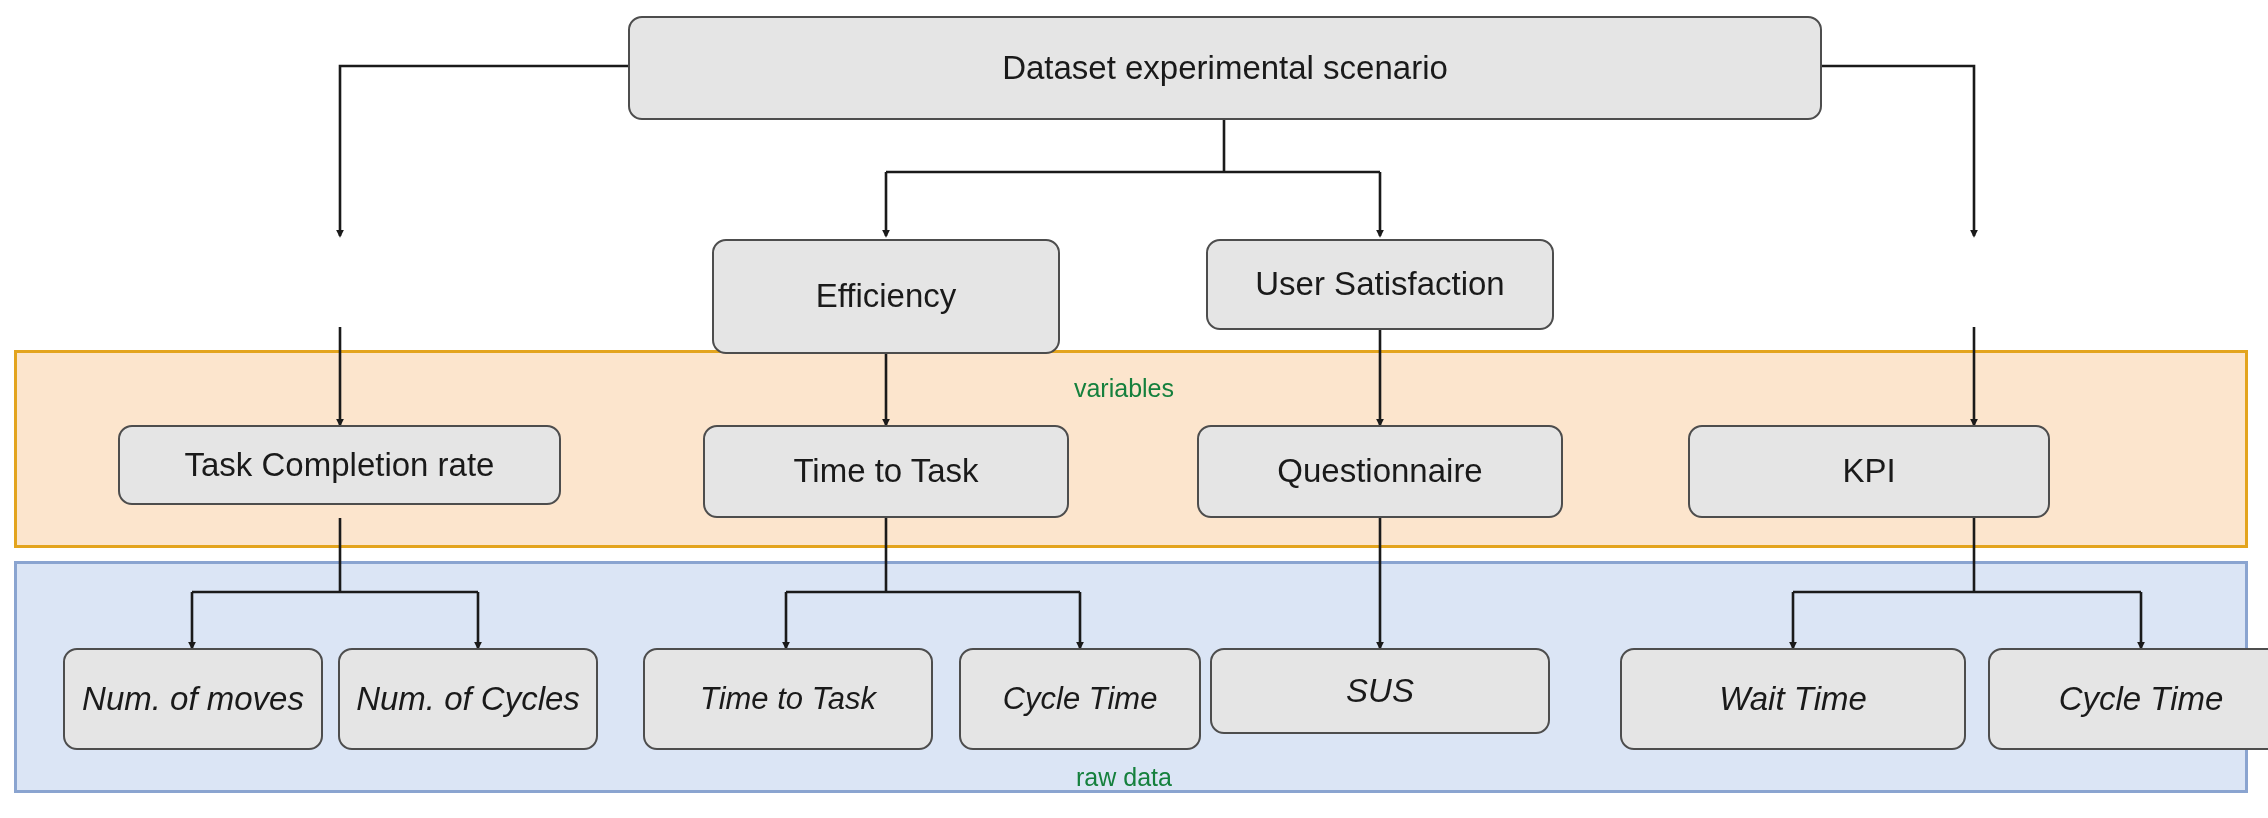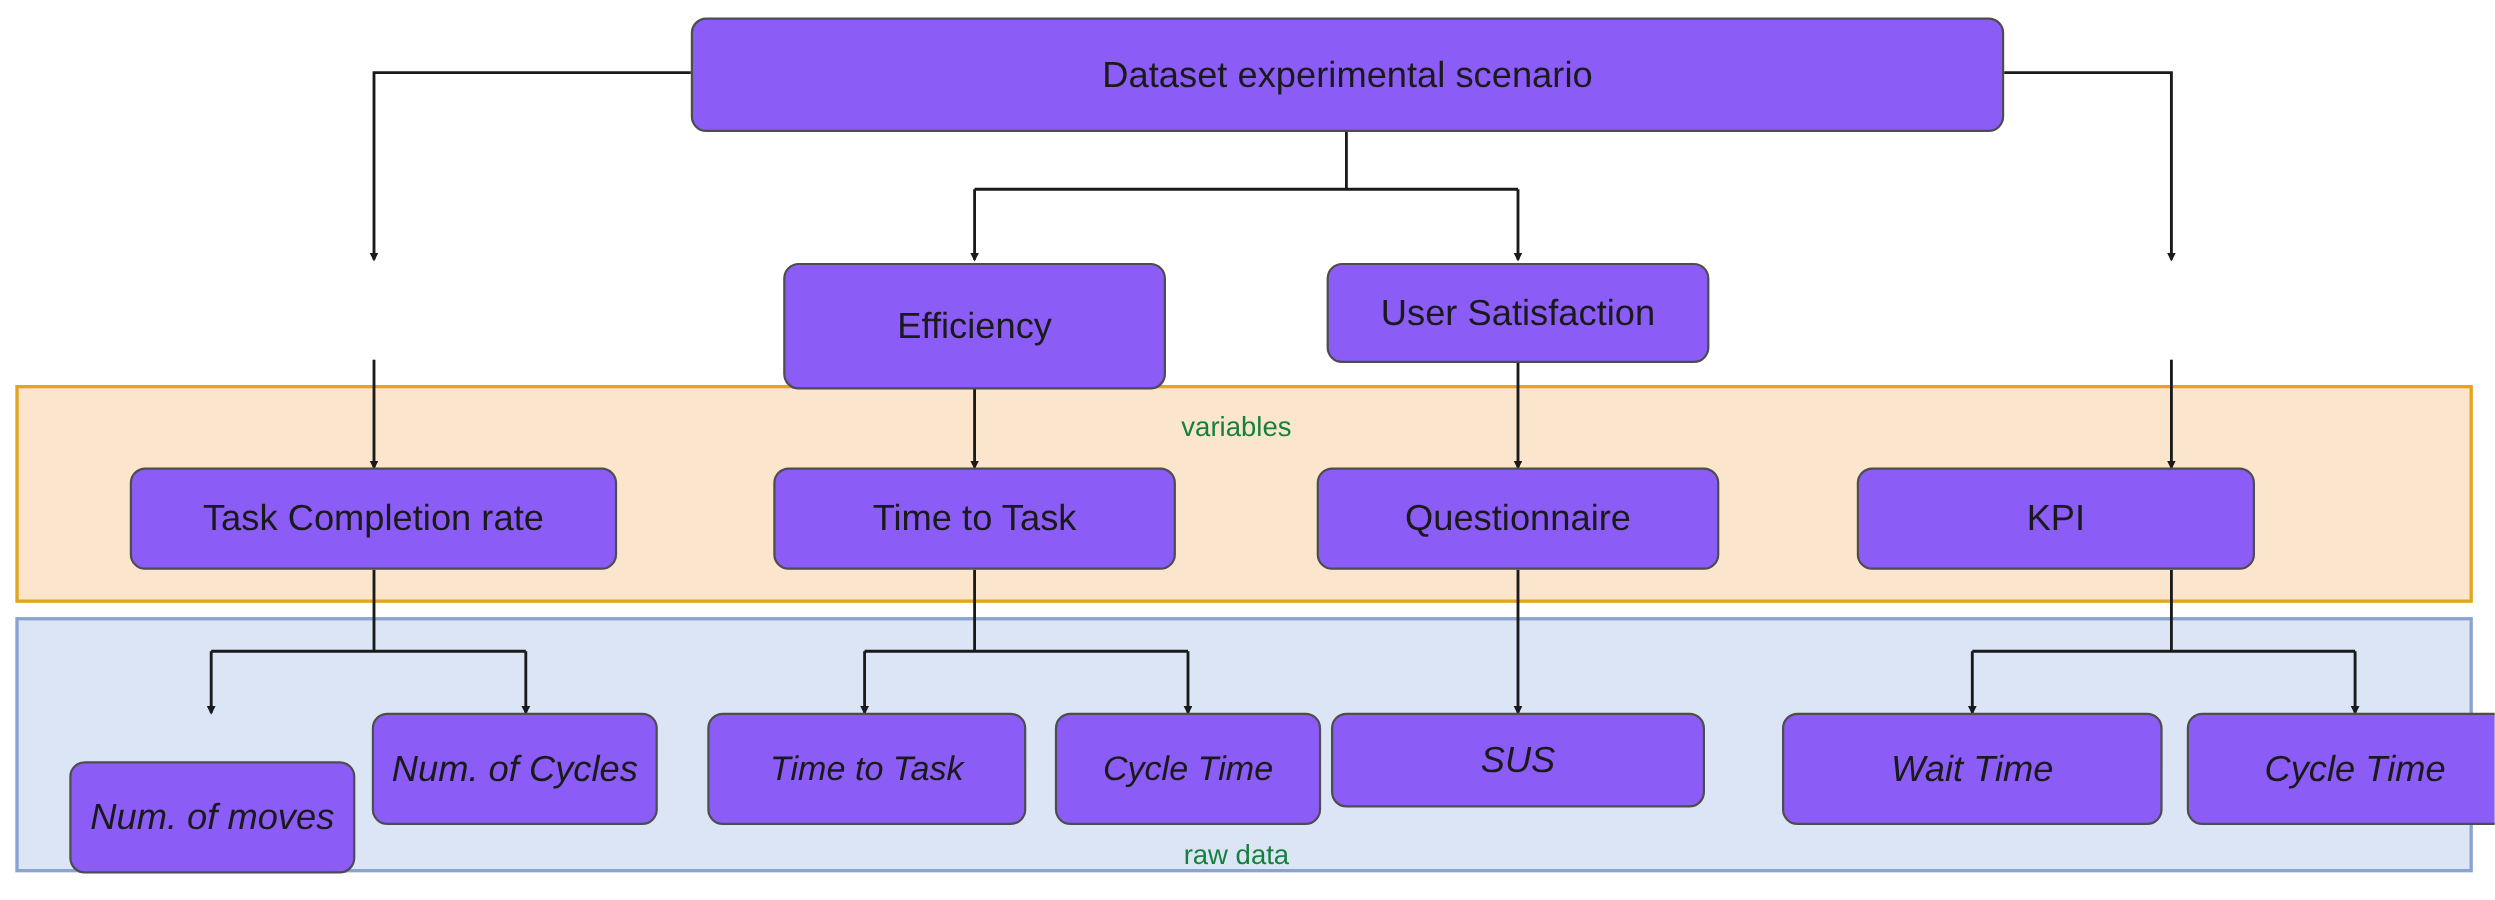--- a/index.html
+++ b/index.html
@@ -40,21 +40,21 @@
   .band-label {
     position: absolute;
     font-size: 25px;
     color: #15803d;
     white-space: nowrap;
     text-align: center;
   }
   .node {
     position: absolute;
     box-sizing: border-box;
-    background: #8b5cf6;
+    background: #e5e5e5;
     border: 2px solid #4d4d4d;
     border-radius: 14px;
     display: flex;
     align-items: center;
     justify-content: center;
     text-align: left;
     color: #1a1a1a;
     font-size: 33px;
     line-height: 1.12;
     padding: 2px 8px;
@@ -122,29 +122,29 @@
   <div class="band-label" style="left:1024px; top:763px; width:200px;">raw data</div>
 
   <div class="node" style="left:628px; top:16px; width:1194px; height:104px;">Dataset experimental scenario</div>
 
 
   <div class="node" style="left:712px; top:239px; width:348px; height:115px;">Efficiency</div>
 
   <div class="node" style="left:1206px; top:239px; width:348px; height:91px;">User Satisfaction</div>
 
 
-  <div class="node" style="left:118px; top:425px; width:443px; height:93px;">Task Completion rate</div>
+  <div class="node" style="left:118px; top:425px; width:443px; height:80px;">Task Completion rate</div>
 
   <div class="node" style="left:703px; top:425px; width:366px; height:93px;">Time to Task</div>
 
   <div class="node" style="left:1197px; top:425px; width:366px; height:93px;">Questionnaire</div>
 
   <div class="node" style="left:1688px; top:425px; width:362px; height:93px;">KPI</div>
 
-  <div class="node italic" style="left:63px; top:648px; width:260px; height:102px;margin-top:44px;">Num. of moves</div>
+  <div class="node italic" style="left:63px; top:648px; width:260px; height:102px;">Num. of moves</div>
 
   <div class="node italic" style="left:338px; top:648px; width:260px; height:102px;">Num. of Cycles</div>
 
   <div class="node italic small" style="left:643px; top:648px; width:290px; height:102px;">Time to Task</div>
 
   <div class="node italic small" style="left:959px; top:648px; width:242px; height:102px;">Cycle Time</div>
 
   <div class="node italic" style="left:1210px; top:648px; width:340px; height:86px;">SUS</div>
 
   <div class="node italic" style="left:1620px; top:648px; width:346px; height:102px;">Wait Time</div>

